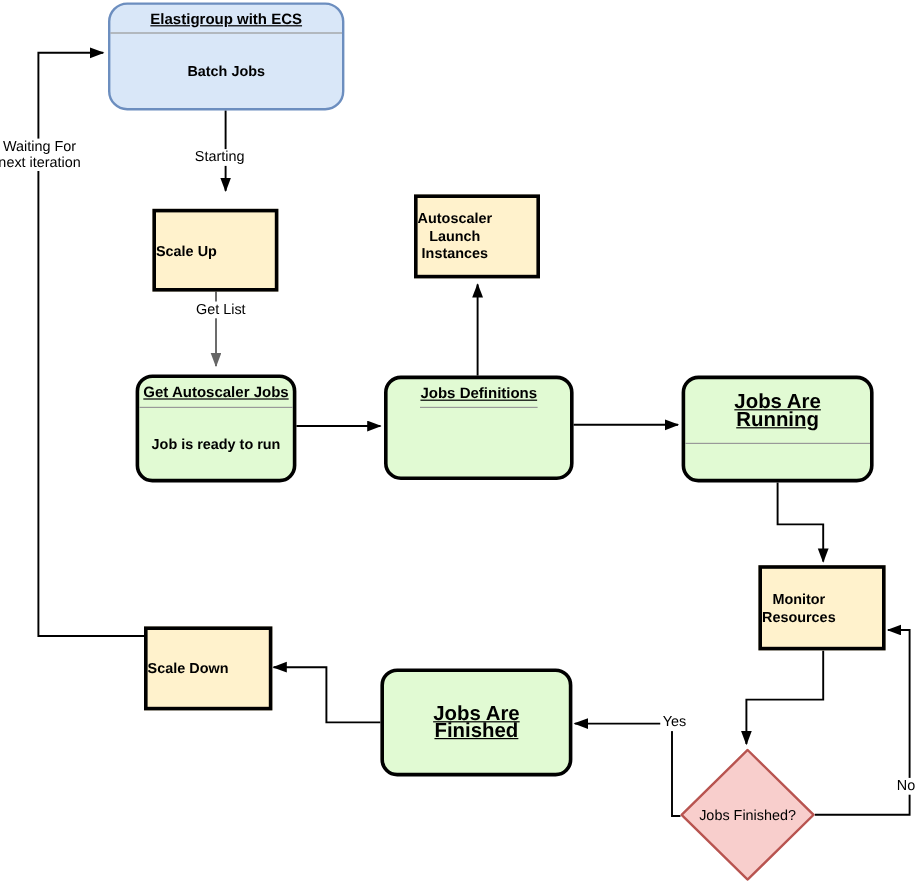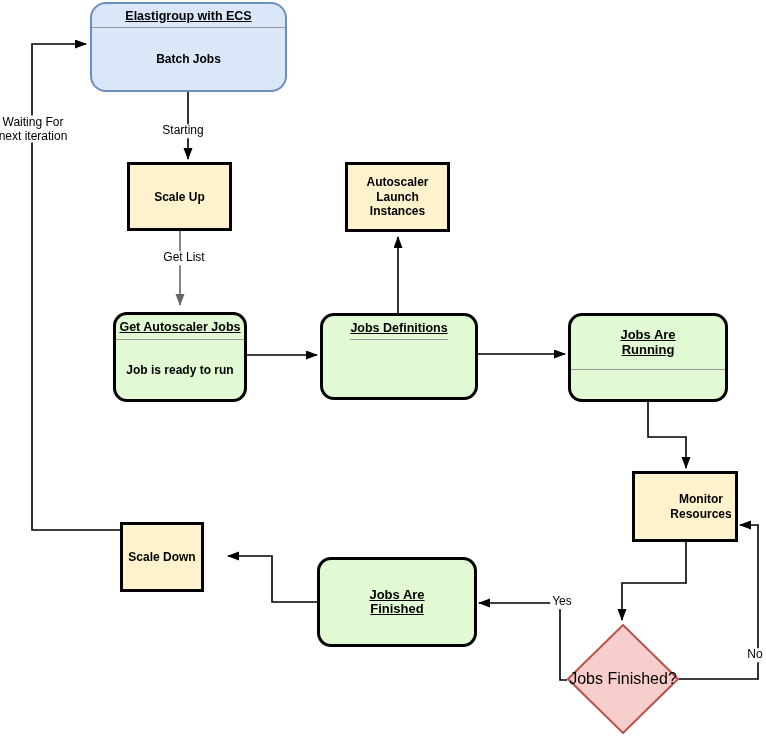--- a/index.html
+++ b/index.html
@@ -15,42 +15,42 @@
   .edge.gray{stroke:var(--edge_gray);}
   .mk-black{fill:var(--edge);}
   .mk-gray{fill:var(--edge_gray);}
 
   .node{position:absolute;box-sizing:border-box;display:flex;flex-direction:column;}
   .node-blue{
     background:var(--blue_fill);border:2.5px solid var(--blue_border);border-radius:16px;
   }
   .node-yellow{
     background:var(--yellow_fill);border:3px solid var(--node_border);
-    align-items:center;justify-content:center;text-align:center;
+    align-items:flex-start;justify-content:center;text-align:center;
   }
   .node-green{
     background:var(--green_fill);border:3.5px solid var(--node_border);border-radius:14px;
   }
   .sec-title{
     flex:none;display:flex;align-items:center;justify-content:center;text-align:center;
     border-bottom:1px solid var(--divider);
   }
   .sec-body{flex:1;display:flex;align-items:center;justify-content:center;text-align:center;}
   .t-bold{font-weight:bold;font-size:12px;}
   .t-title{font-weight:bold;font-size:12.5px;text-decoration:underline;}
-  .t-big{font-weight:bold;font-size:13px;line-height:21px;text-decoration:underline;}
+  .t-big{font-weight:bold;font-size:17px;line-height:21px;text-decoration:underline;}
   .ml{white-space:pre-line;line-height:14.5px;}
   .big-center{flex:1;display:flex;align-items:center;justify-content:center;text-align:center;}
 
   .diamond-wrap{position:absolute;}
   .diamond-wrap svg{position:absolute;left:0;top:0;}
   .diamond-label{
     position:absolute;left:0;top:0;right:0;bottom:0;
     display:flex;align-items:center;justify-content:center;
-    font-size:16px;text-align:center;
+    font-size:12px;text-align:center;
   }
   .edge-label{
     position:absolute;transform:translate(-50%,-50%);
     background:var(--bg);font-size:12px;line-height:13.5px;
     text-align:center;white-space:pre-line;padding:0 2px;
   }
 </style>
 </head>
 <body>
 
@@ -76,21 +76,21 @@
     <path class="edge" d="M567,680 L560,680 L560,603 L479,603" marker-end="url(#arrowB)"></path>
     <path class="edge" d="M317,602 L272,602 L272,556 L228,556" marker-end="url(#arrowB)"></path>
     <path class="edge" d="M679,679 L758,679 L758,525 L740,525" marker-end="url(#arrowB)"></path>
   </svg>
 
   <div class="node node-blue" style="left:90px;top:2px;width:197px;height:90px;">
     <div class="sec-title t-title" style="height:23px;">Elastigroup with ECS</div>
     <div class="sec-body t-bold" style="border:none;">Batch Jobs</div>
   </div>
 
-  <div class="node node-yellow" style="left:127px;top:162px;width:105px;height:69px;">
+  <div class="node node-yellow" style="left:127px;top:174px;width:105px;height:69px;">
     <div class="t-bold">Scale Up</div>
   </div>
 
   <div class="node node-yellow" style="left:345px;top:162px;width:105px;height:70px;">
     <div class="t-bold ml">Autoscaler
 Launch
 Instances</div>
   </div>
 
   <div class="node node-green" style="left:113px;top:312px;width:134px;height:90px;">
@@ -101,38 +101,38 @@
   <div class="node node-green" style="left:320px;top:313px;width:158px;height:87px;align-items:center;">
     <div class="sec-title t-title" style="height:23px;">Jobs Definitions</div>
   </div>
 
   <div class="node node-green" style="left:568px;top:313px;width:160px;height:89px;">
     <div class="sec-title t-big ml" style="height:53px;">Jobs Are
 Running</div>
     <div class="sec-body"></div>
   </div>
 
-  <div class="node node-yellow" style="left:632px;top:471px;width:106px;height:71px;padding-left:32px;">
+  <div class="node node-yellow" style="left:632px;top:471px;width:106px;height:71px;">
     <div class="t-bold ml">Monitor
 Resources</div>
   </div>
 
   <div class="diamond-wrap" style="left:567px;top:624px;width:112px;height:110px;">
     <svg width="112" height="110" viewBox="0 0 112 110">
       <polygon points="56,1 111,55 56,109 1,55" style="fill:var(--pink_fill);stroke:var(--pink_border);stroke-width:2;"></polygon>
     </svg>
     <div class="diamond-label">Jobs Finished?</div>
   </div>
 
   <div class="node node-green" style="left:317px;top:557px;width:160px;height:90px;">
     <div class="big-center t-big ml">Jobs Are
 Finished</div>
   </div>
 
-  <div class="node node-yellow" style="left:120px;top:522px;width:84px;height:70px;">
+  <div class="node node-yellow" style="left:120px;top:522px;width:107px;height:70px;">
     <div class="t-bold">Scale Down</div>
   </div>
 
   <div class="edge-label" style="left:183px;top:131px;">Starting</div>
   <div class="edge-label" style="left:184px;top:258px;">Get List</div>
   <div class="edge-label" style="left:33px;top:129px;">Waiting For
 next iteration</div>
   <div class="edge-label" style="left:562px;top:602px;">Yes</div>
   <div class="edge-label" style="left:755px;top:631px;margin-top:24px;">No</div>
 

